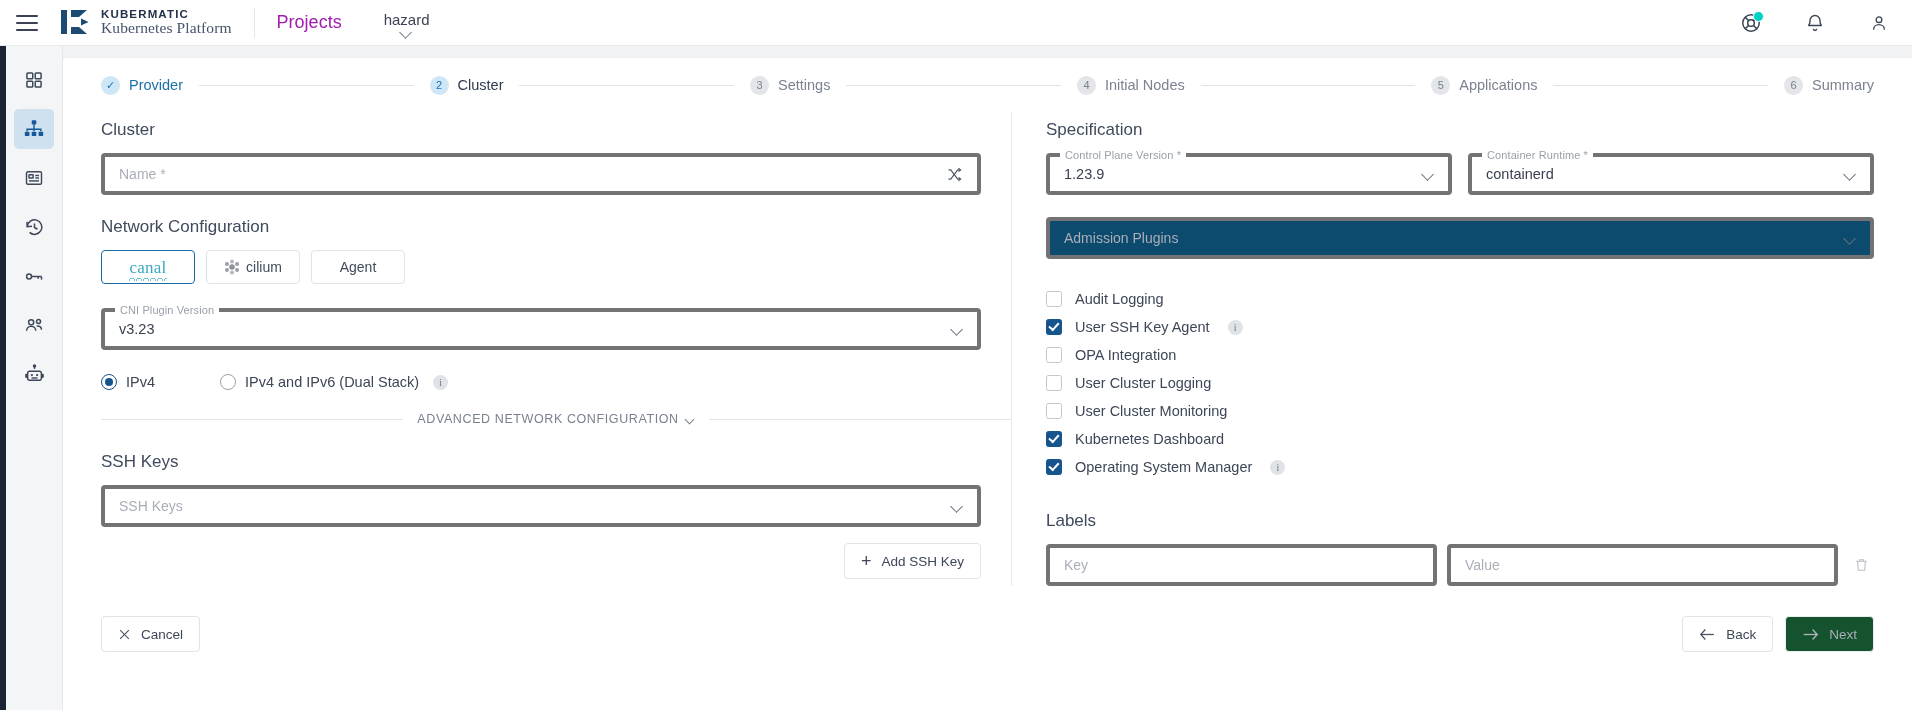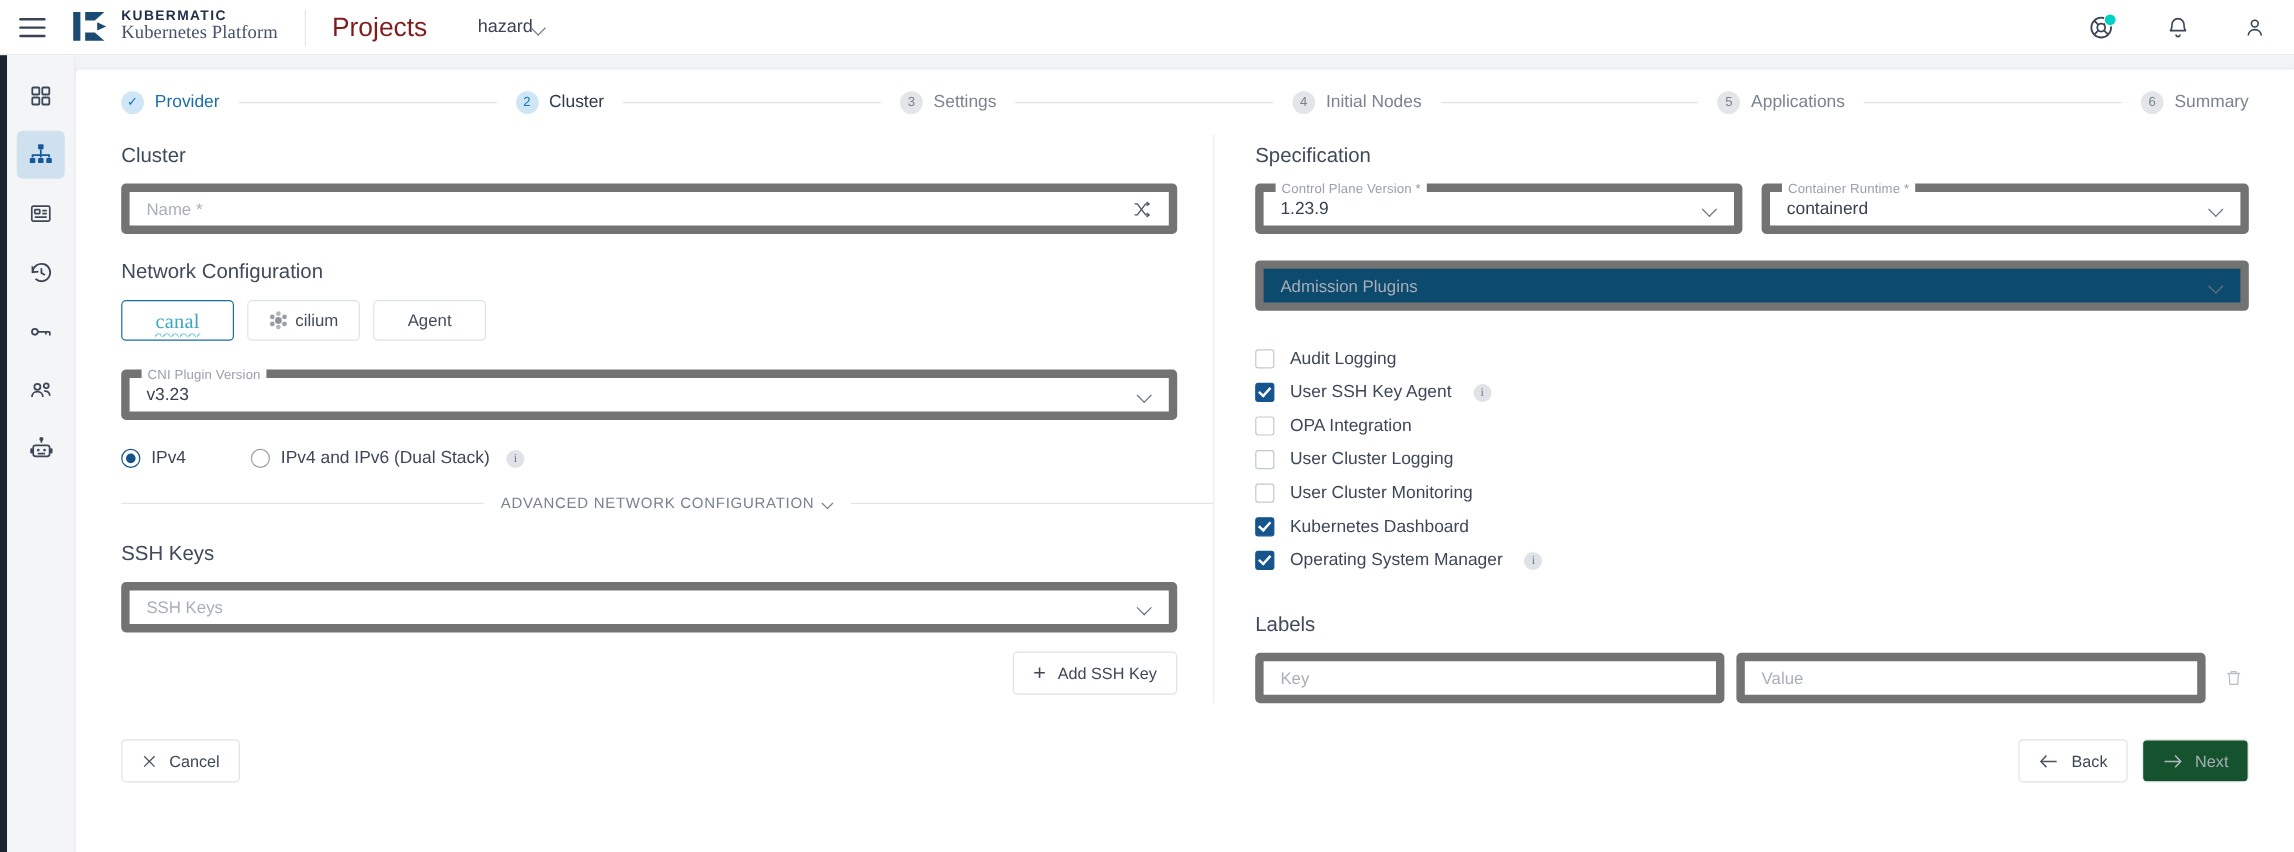--- a/index.html
+++ b/index.html
@@ -21,22 +21,22 @@
     padding: 0 20px 0 16px;
   }
   .hamburger { width: 22px; height: 16px; display: flex; flex-direction: column; justify-content: space-between; cursor: pointer; margin-right: 22px; }
   .hamburger span { display: block; height: 2px; background: #3b4256; border-radius: 1px; }
   .brand { display: flex; gap: 11px; cursor: pointer; }
   .brand-logo { width: 30px; height: 28px; flex: 0 0 30px; }
   .brand-text { line-height: 1.08; }
   .brand-top { font-size: 11.5px; font-weight: bold; letter-spacing: 1.15px; color: #23304a; }
   .brand-sub { font-size: 15.5px; color: #46536b; letter-spacing: .1px; font-family: Liberation Serif, serif; }
   .topbar-divider { width: 1px; height: 30px; background: #e2e5ea; margin: 0 22px; }
-  .nav-projects { font-size: 22px; color: #7f1d1d; cursor: pointer; }
-  .project-select { display: flex; align-items: center; gap: 0; margin-left: 42px; cursor: pointer; }
+  .nav-projects { font-size: 18px; color: #a21caf; cursor: pointer; }
+  .project-select { display: flex; align-items: center; gap: 0; margin-left: 42px; cursor: pointer; flex-direction: column; }
   .project-name { font-size: 15px; color: #3b4256; }
   .chev-down { width: 11px; height: 7px; position: relative; }
   .chev-down::before {
     content: ""; position: absolute; left: 0; top: 0;
     width: 8px; height: 8px;
     border-right: 1.5px solid #737b8c; border-bottom: 1.5px solid #737b8c;
     transform: rotate(45deg);
   }
   .topbar-right { margin-left: auto; display: flex; align-items: center; gap: 38px; }
   .icon-btn { width: 26px; height: 26px; display: flex; align-items: center; justify-content: center; cursor: pointer; position: relative; }
@@ -97,21 +97,21 @@
   .col-left { width: 910px; flex: 0 0 910px; padding-right: 0; }
   .col-divider { width: 1px; background: #e9ebee; margin: 0 0 0 0; align-self: stretch; }
   .col-right { flex: 1; padding-left: 34px; }
 
   .section-title { font-size: 17px; color: #3f4a5c; margin: 8px 0 13px 0; font-weight: normal; }
 
   
   .field {
     position: relative;
     height: 42px;
-    border: 7px solid #737373;
+    border: 4px solid #737373;
     border-radius: 4px;
     background: #fff;
     display: flex; align-items: center;
     padding: 0 14px;
     font-size: 14.5px;
   }
   .field.greybg { background: #0c4a6e; }
   .field .ph { color: #a9aeb8; font-size: 14px; }
   .field .val { color: #39414f; font-size: 14.5px; }
   .fieldlabel {
@@ -140,21 +140,21 @@
   .canal-logo { font-family: "Liberation Serif", serif; font-size: 17px; color: #3aa8c1; position: relative; line-height: 1; letter-spacing: .2px; }
   .canal-logo::after {
     content: ""; position: absolute; left: -1px; right: -1px; bottom: -5px; height: 4px;
     background:
       radial-gradient(circle at 3px 4px, transparent 2.2px, #6ec3d6 2.2px, #6ec3d6 3px, transparent 3.1px) repeat-x;
     background-size: 7px 6px;
   }
   .cilium-mark { width: 16px; height: 16px; }
 
   
-  .radio-row { display: flex; align-items: center; gap: 0; margin-bottom: 22px; }
+  .radio-row { display: flex; align-items: center; gap: 11px; margin-bottom: 22px; }
   .radio-item { display: flex; align-items: center; gap: 9px; cursor: pointer; }
   .radio-item + .radio-item { margin-left: 54px; }
   .radio {
     width: 16px; height: 16px; border-radius: 50%;
     border: 1.6px solid #9aa1ac; display: flex; align-items: center; justify-content: center;
   }
   .radio.on { border-color: #15538c; }
   .radio.on::after { content: ""; width: 8px; height: 8px; border-radius: 50%; background: #15538c; }
   .radio-label { font-size: 14.5px; color: #3d4758; }
   .info-i {

